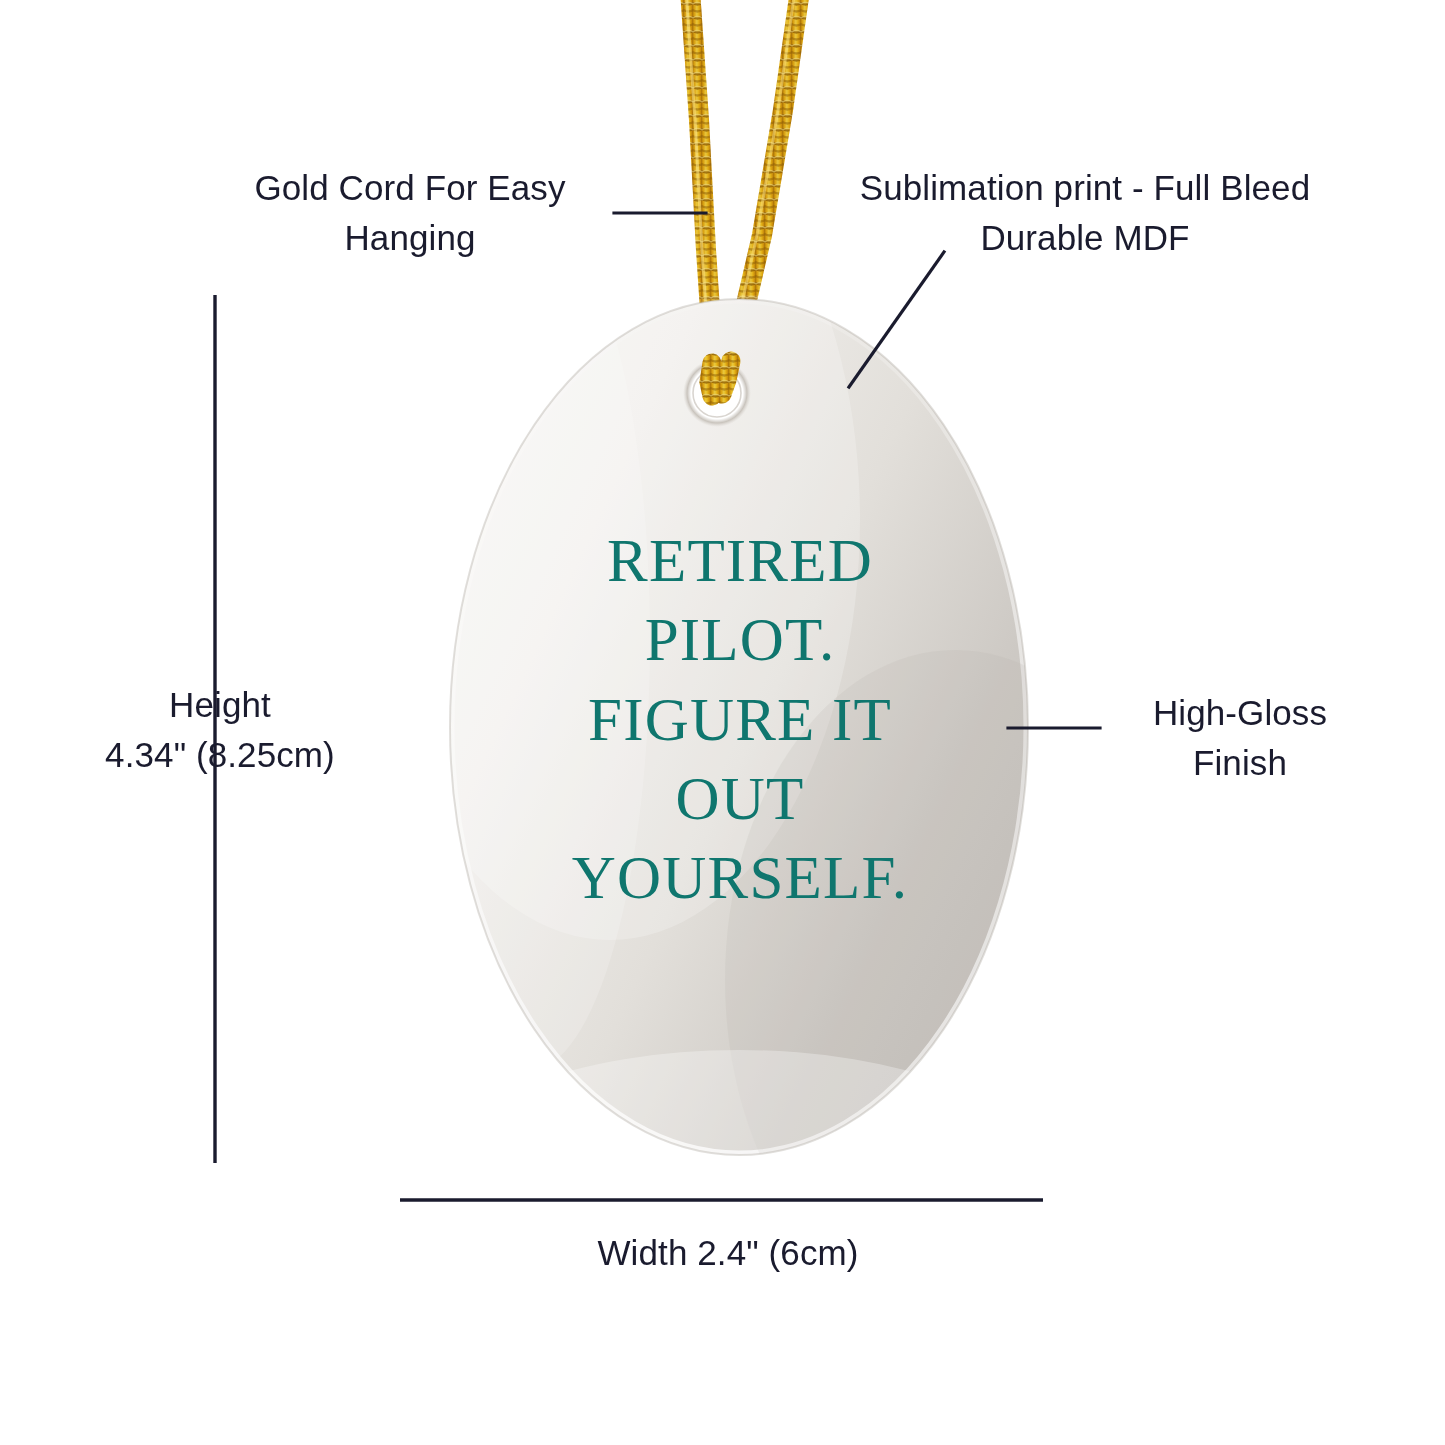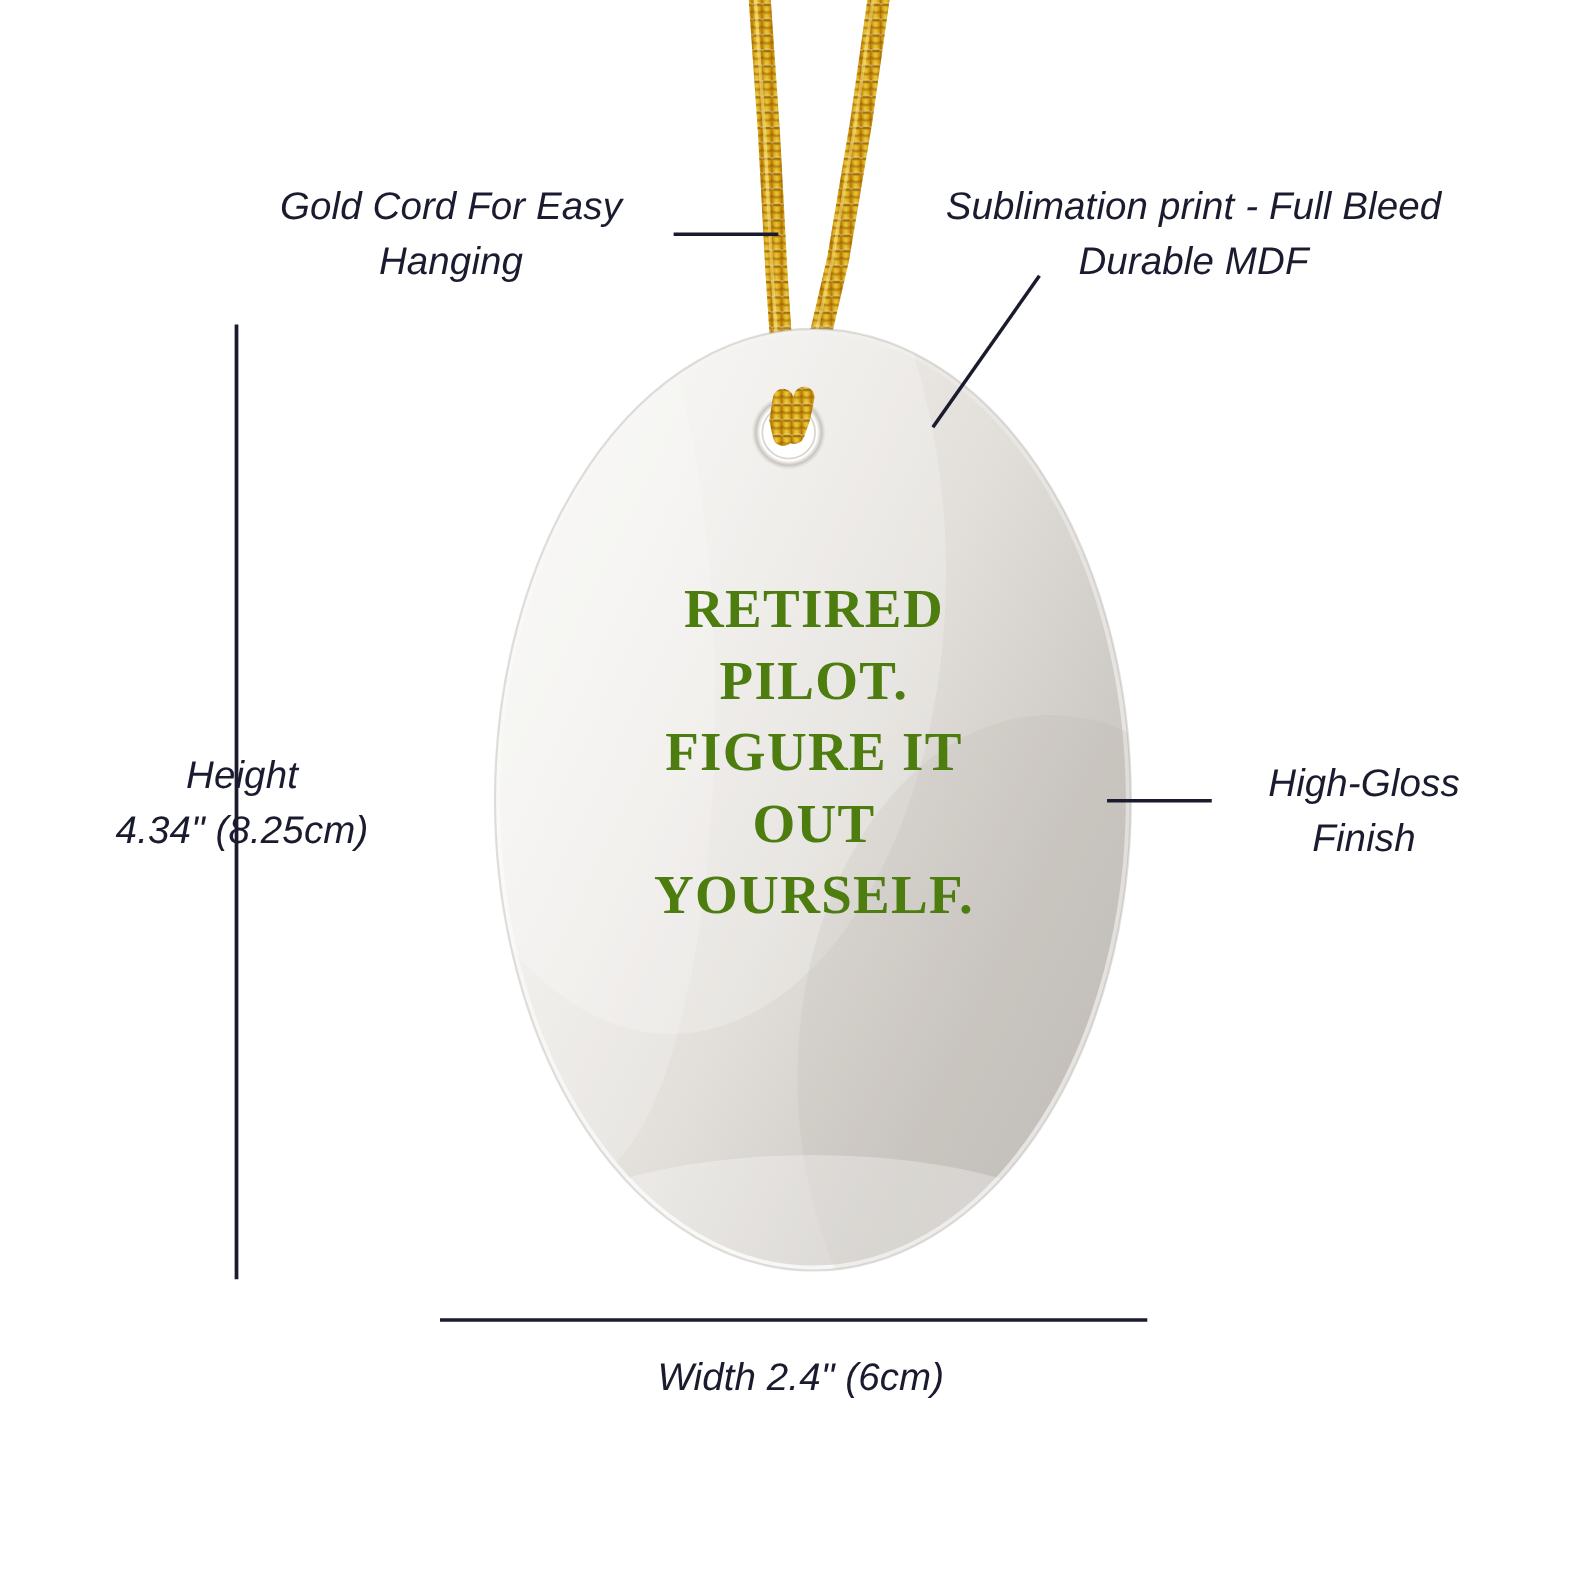--- a/index.html
+++ b/index.html
@@ -20,21 +20,20 @@
   }
   .callout {
     position: absolute;
     color: #1a1b2e;
     font-family: "Liberation Sans", sans-serif;
     font-size: 35px;
     line-height: 1.42;
     letter-spacing: 0.1px;
     text-align: center;
     white-space: pre-line;
-    font-style: italic;
   }
   #callout-gold-cord {
     left: 205px;
     top: 163px;
     width: 410px;
   }
   #callout-sublimation {
     left: 800px;
     top: 163px;
     width: 570px;
@@ -62,24 +61,24 @@
     width: 1445px;
     height: 1445px;
   }
   .ornament-text {
     position: absolute;
     left: 490px;
     top: 521px;
     width: 500px;
     text-align: center;
     font-family: "Liberation Serif", serif;
-    font-size: 50px;
-    font-weight: 700;
+    font-size: 61px;
+    font-weight: 400;
     line-height: 1.30;
-    color: #4d7c0f;
+    color: #0f766e;
     letter-spacing: 1.2px;
     white-space: pre-line;
     pointer-events: none;
   }
 </style>
 </head>
 <body>
 
 <div id="stage">
 

